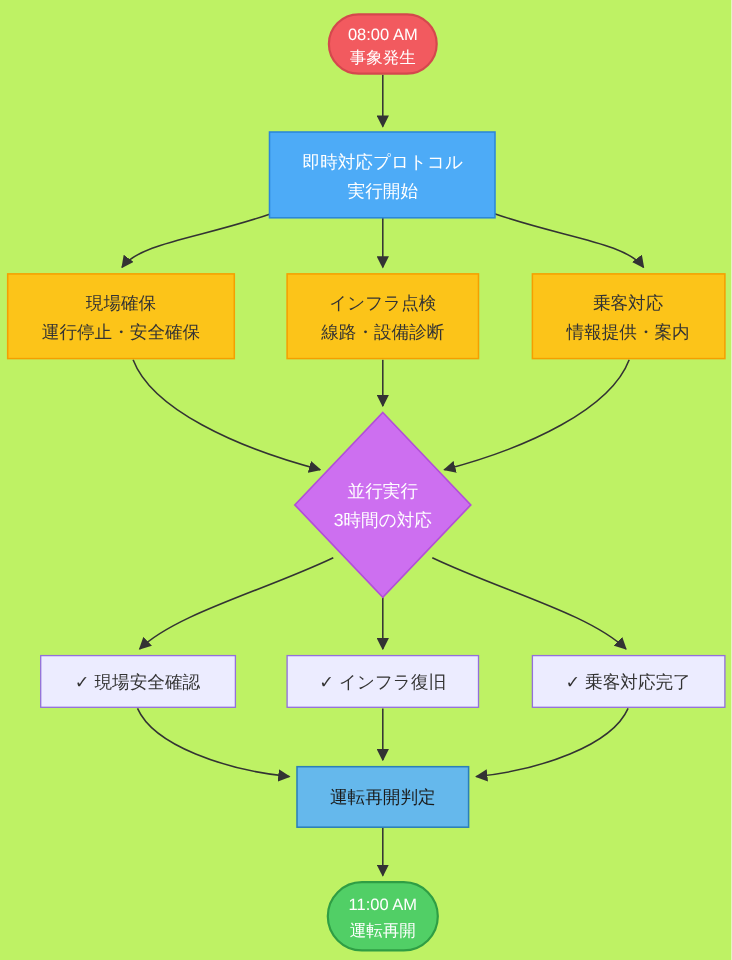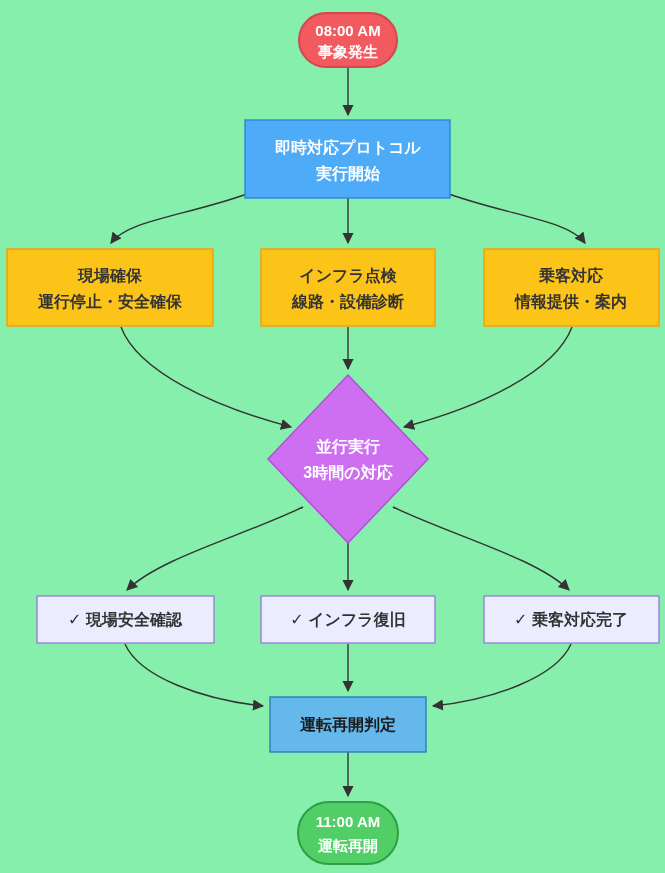--- a/index.html
+++ b/index.html
@@ -4,23 +4,22 @@
 <style>
   html, body {
     margin: 0;
     padding: 0;
     background: #ffffff;
   }
   .canvas {
     position: relative;
     width: 665px;
     height: 873px;
-    background: #86efac;
+    background: #bef264;
     font-family: "Liberation Sans", "DejaVu Sans", sans-serif;
-    font-weight: bold;
   }
   svg text {
     font-family: "Liberation Sans", "DejaVu Sans", sans-serif;
     text-anchor: middle;
   }
   .edge {
     fill: none;
     stroke-width: 1.4;
   }
   .shape-stadium { stroke-width: 2; }

